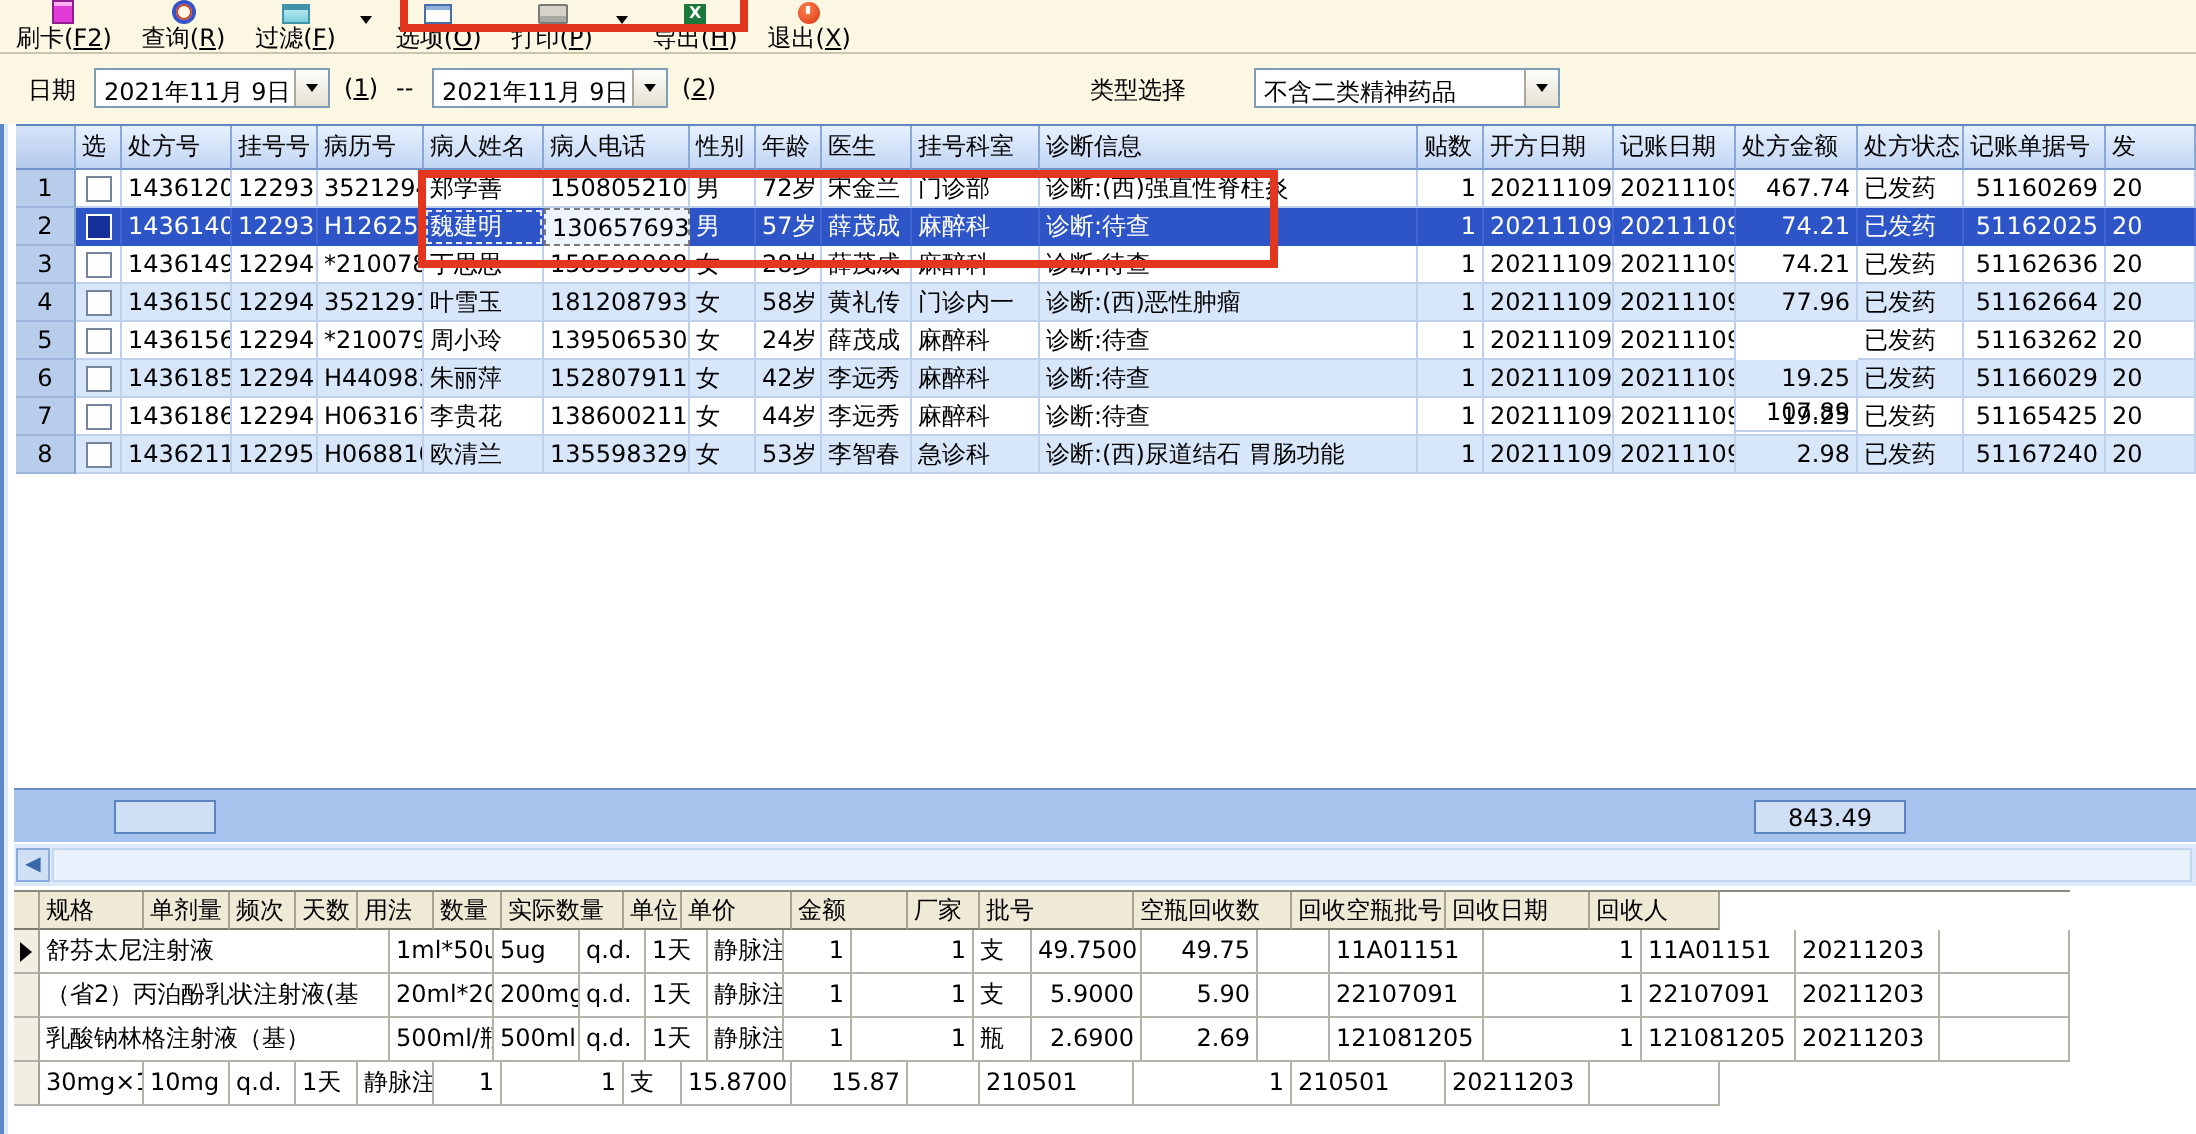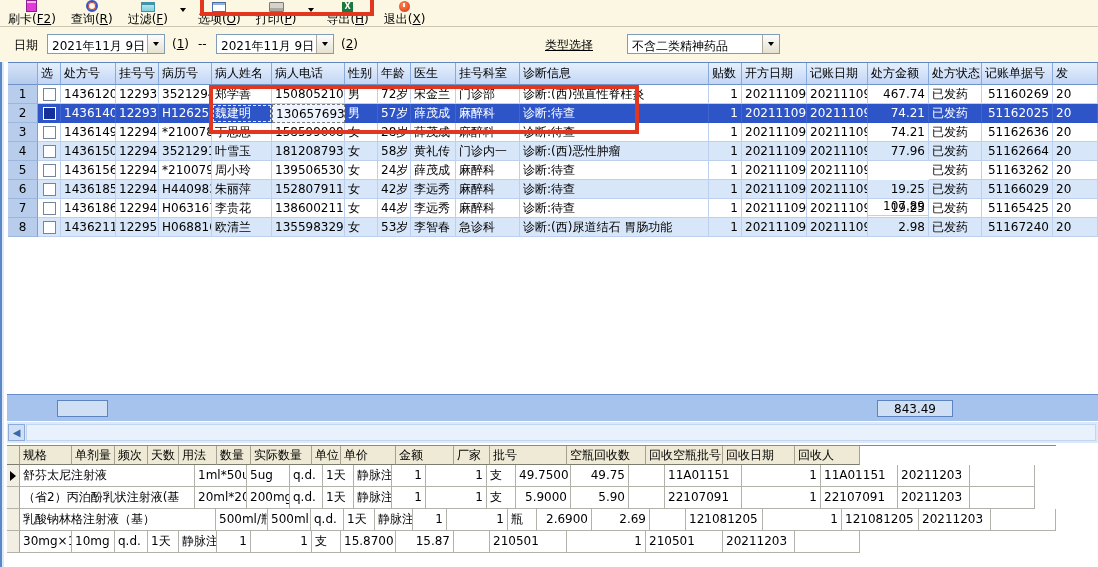--- a/index.html
+++ b/index.html
@@ -127,21 +127,21 @@
     <span class="val">2021年11月 9日</span>
     <span class="cbtn"></span>
   </div>
   <span class="flabel uh" style="left:172px;">(<u>1</u>)</span>
   <span class="flabel" style="left:198px;">--</span>
   <div class="combo" style="left:216px;width:118px;">
     <span class="val">2021年11月 9日</span>
     <span class="cbtn"></span>
   </div>
   <span class="flabel uh" style="left:341px;">(<u>2</u>)</span>
-  <span class="flabel" style="left:545px;text-decoration:underline;">类型选择</span>
+  <span class="flabel" style="left:545px;">类型选择</span>
   <div class="combo" style="left:627px;width:153px;">
     <span class="val">不含二类精神药品</span>
     <span class="cbtn"></span>
   </div>
 </div>
 
 <div class="maintable">
   <div class="mhead" id="main-header">
       <div class="mh mnumh"></div>
       <div class="mh" style="width: 23px;">选</div>
@@ -419,21 +419,21 @@
         <div class="dcell al-r" style="width: 58px;">5.90</div>
         <div class="dcell" style="width: 36px;"></div>
         <div class="dcell" style="width: 77px;">22107091</div>
         <div class="dcell al-r" style="width: 79px;">1</div>
         <div class="dcell" style="width: 77px;">22107091</div>
         <div class="dcell" style="width: 72px;">20211203</div>
         <div class="dcell" style="width: 65px;"></div>
       </div>
       <div class="drow">
         <div class="dmark"></div>
-        <div class="dcell" style="width: 196px;">乳酸钠林格注射液（基）</div>
+        <div class="dcell" style="width: 175px;">乳酸钠林格注射液（基）</div>
         <div class="dcell" style="width: 52px;">500ml/瓶</div>
         <div class="dcell" style="width: 43px;">500ml</div>
         <div class="dcell" style="width: 33px;">q.d.</div>
         <div class="dcell" style="width: 31px;">1天</div>
         <div class="dcell" style="width: 38px;">静脉注</div>
         <div class="dcell al-r" style="width: 34px;">1</div>
         <div class="dcell al-r" style="width: 61px;">1</div>
         <div class="dcell" style="width: 29px;">瓶</div>
         <div class="dcell al-r" style="width: 55px;">2.6900</div>
         <div class="dcell al-r" style="width: 58px;">2.69</div>

